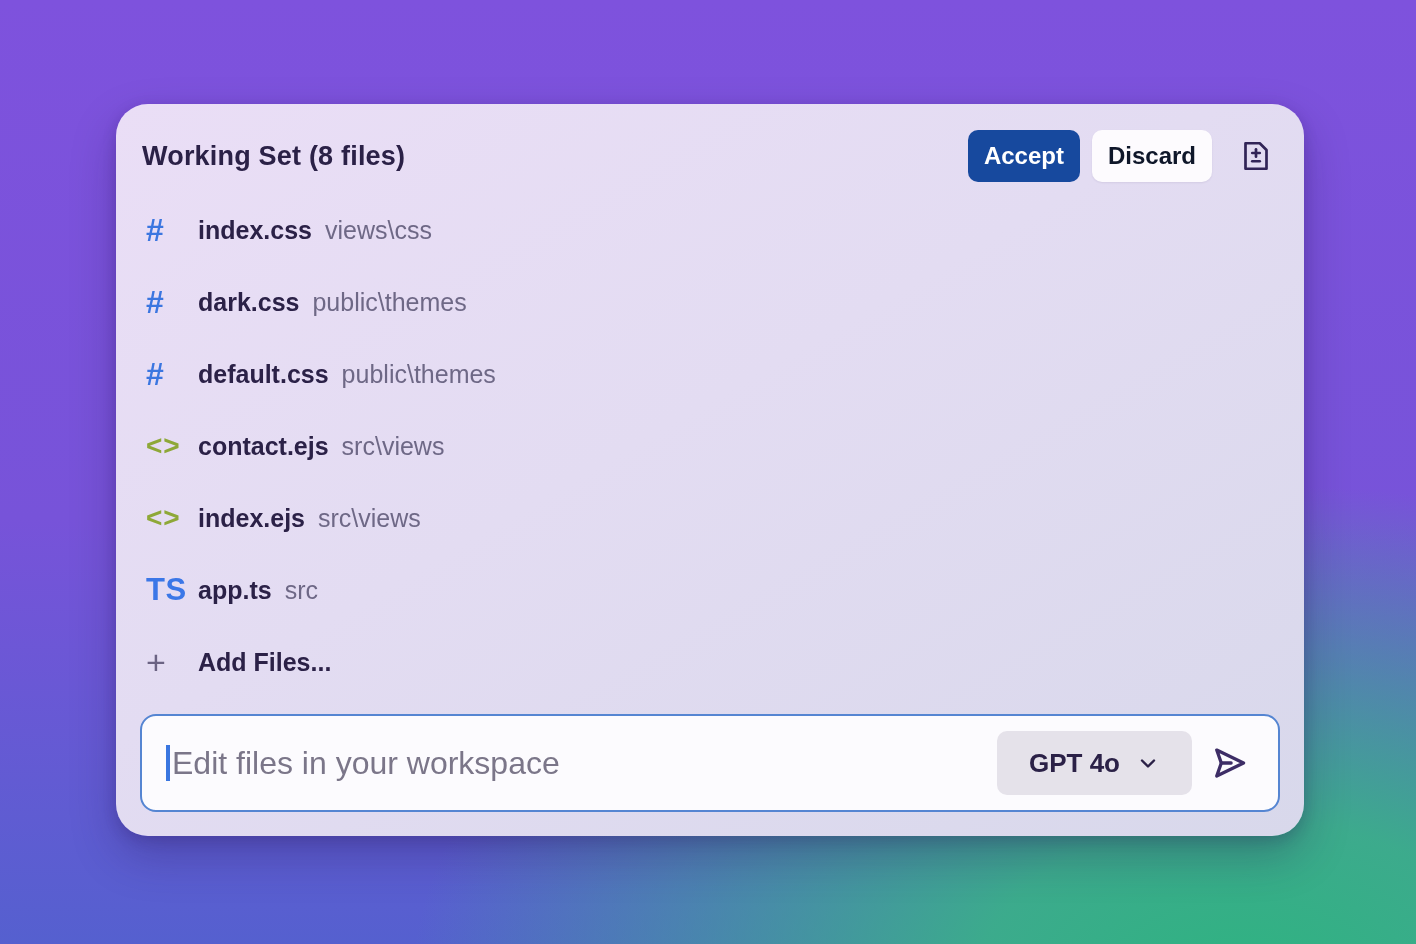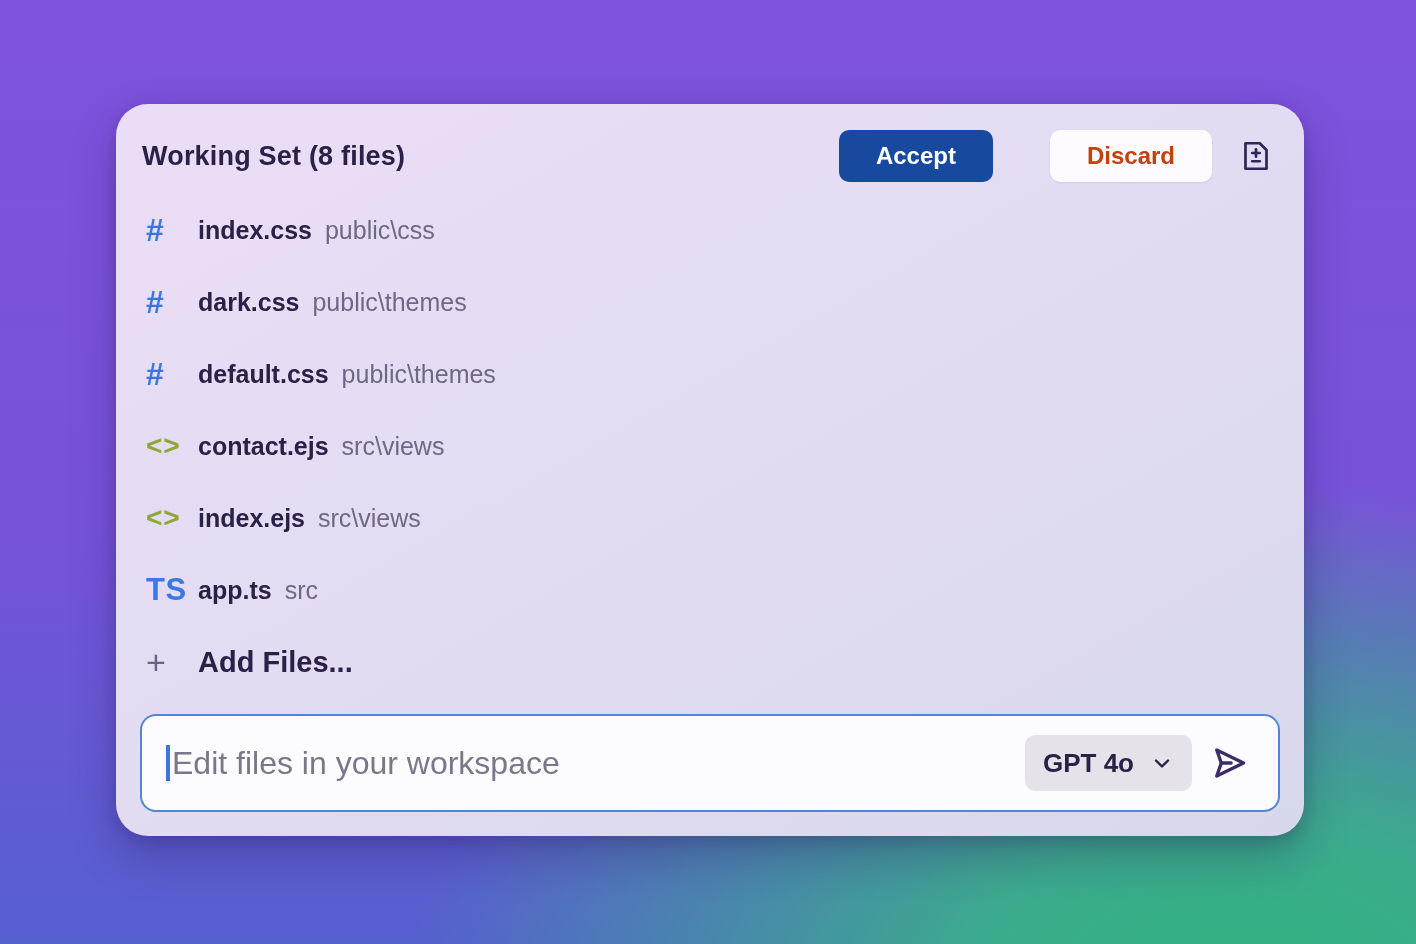--- a/index.html
+++ b/index.html
@@ -36,26 +36,26 @@
     color: #2b2147;
   }
   .header-actions { display: flex; align-items: center; gap: 12px; }
   .btn {
     height: 52px;
     border: none;
     border-radius: 10px;
     font-family: inherit;
     font-size: 24px;
     font-weight: 600;
-    padding: 0 37px;
+    padding: 0 16px;
     cursor: pointer;
-    display: flex; align-items: center; justify-content: center; margin-left: 45px;
+    display: flex; align-items: center; justify-content: center;
   }
   .btn-accept { background: #17499e; color: #ffffff; }
-  .btn-discard { background: #fdfbfe; color: #c2410c; box-shadow: 0 1px 2px rgba(40,25,80,0.08); }
+  .btn-discard { background: #fdfbfe; color: #0f172a; box-shadow: 0 1px 2px rgba(40,25,80,0.08); }
   .icon-btn {
     width: 48px; height: 52px;
     background: transparent; border: none; cursor: pointer;
     display: flex; align-items: center; justify-content: center;
     margin-left: 8px;
   }
   .file-list { margin-top: 12px; flex: 0 0 auto; }
   .file-row {
     height: 72px;
     display: flex;
@@ -80,21 +80,21 @@
     color: #2b2147;
     margin-left: 14px;
   }
   .file-path {
     font-size: 25px;
     font-weight: 400;
     color: #6e6886;
     margin-left: 13px;
   }
   .add-files-label {
-    font-size: 29px;
+    font-size: 25px;
     font-weight: 600;
     color: #2b2147;
     margin-left: 14px;
   }
   .chat-input {
     margin-top: auto;
     height: 98px;
     border: 2px solid #5585d2;
     border-radius: 16px;
     background: #fcfbfe;
@@ -109,27 +109,27 @@
     margin-right: 2px;
   }
   .placeholder {
     font-size: 32px;
     color: #7b7689;
     flex: 1 1 auto;
     white-space: nowrap;
     overflow: hidden;
   }
   .model-pill {
-    height: 56px;
+    height: 64px;
     background: #e5e2ea;
     border: none;
     border-radius: 10px;
     display: flex; align-items: center;
     gap: 16px;
-    padding: 0 18px;
+    padding: 0 32px;
     cursor: pointer;
     flex: 0 0 auto;
   }
   .model-label {
     font-family: inherit;
     font-size: 26px;
     font-weight: 600;
     color: #2b2147;
   }
   .send-btn {
@@ -163,21 +163,21 @@
   </div>
 
   <div class="file-list">
 
     <div id="file-rows-container">
       <div class="file-row">
         <span class="file-icon">
             <span class="file-glyph glyph-hash" style="color: rgb(59, 118, 224);">#</span>
           </span>
         <span class="file-name">index.css</span>
-        <span class="file-path">public\css</span>
+        <span class="file-path">views\css</span>
       </div>
 
       <div class="file-row">
         <span class="file-icon">
             <span class="file-glyph glyph-hash" style="color: rgb(59, 118, 224);">#</span>
           </span>
         <span class="file-name">dark.css</span>
         <span class="file-path">public\themes</span>
       </div>
 

